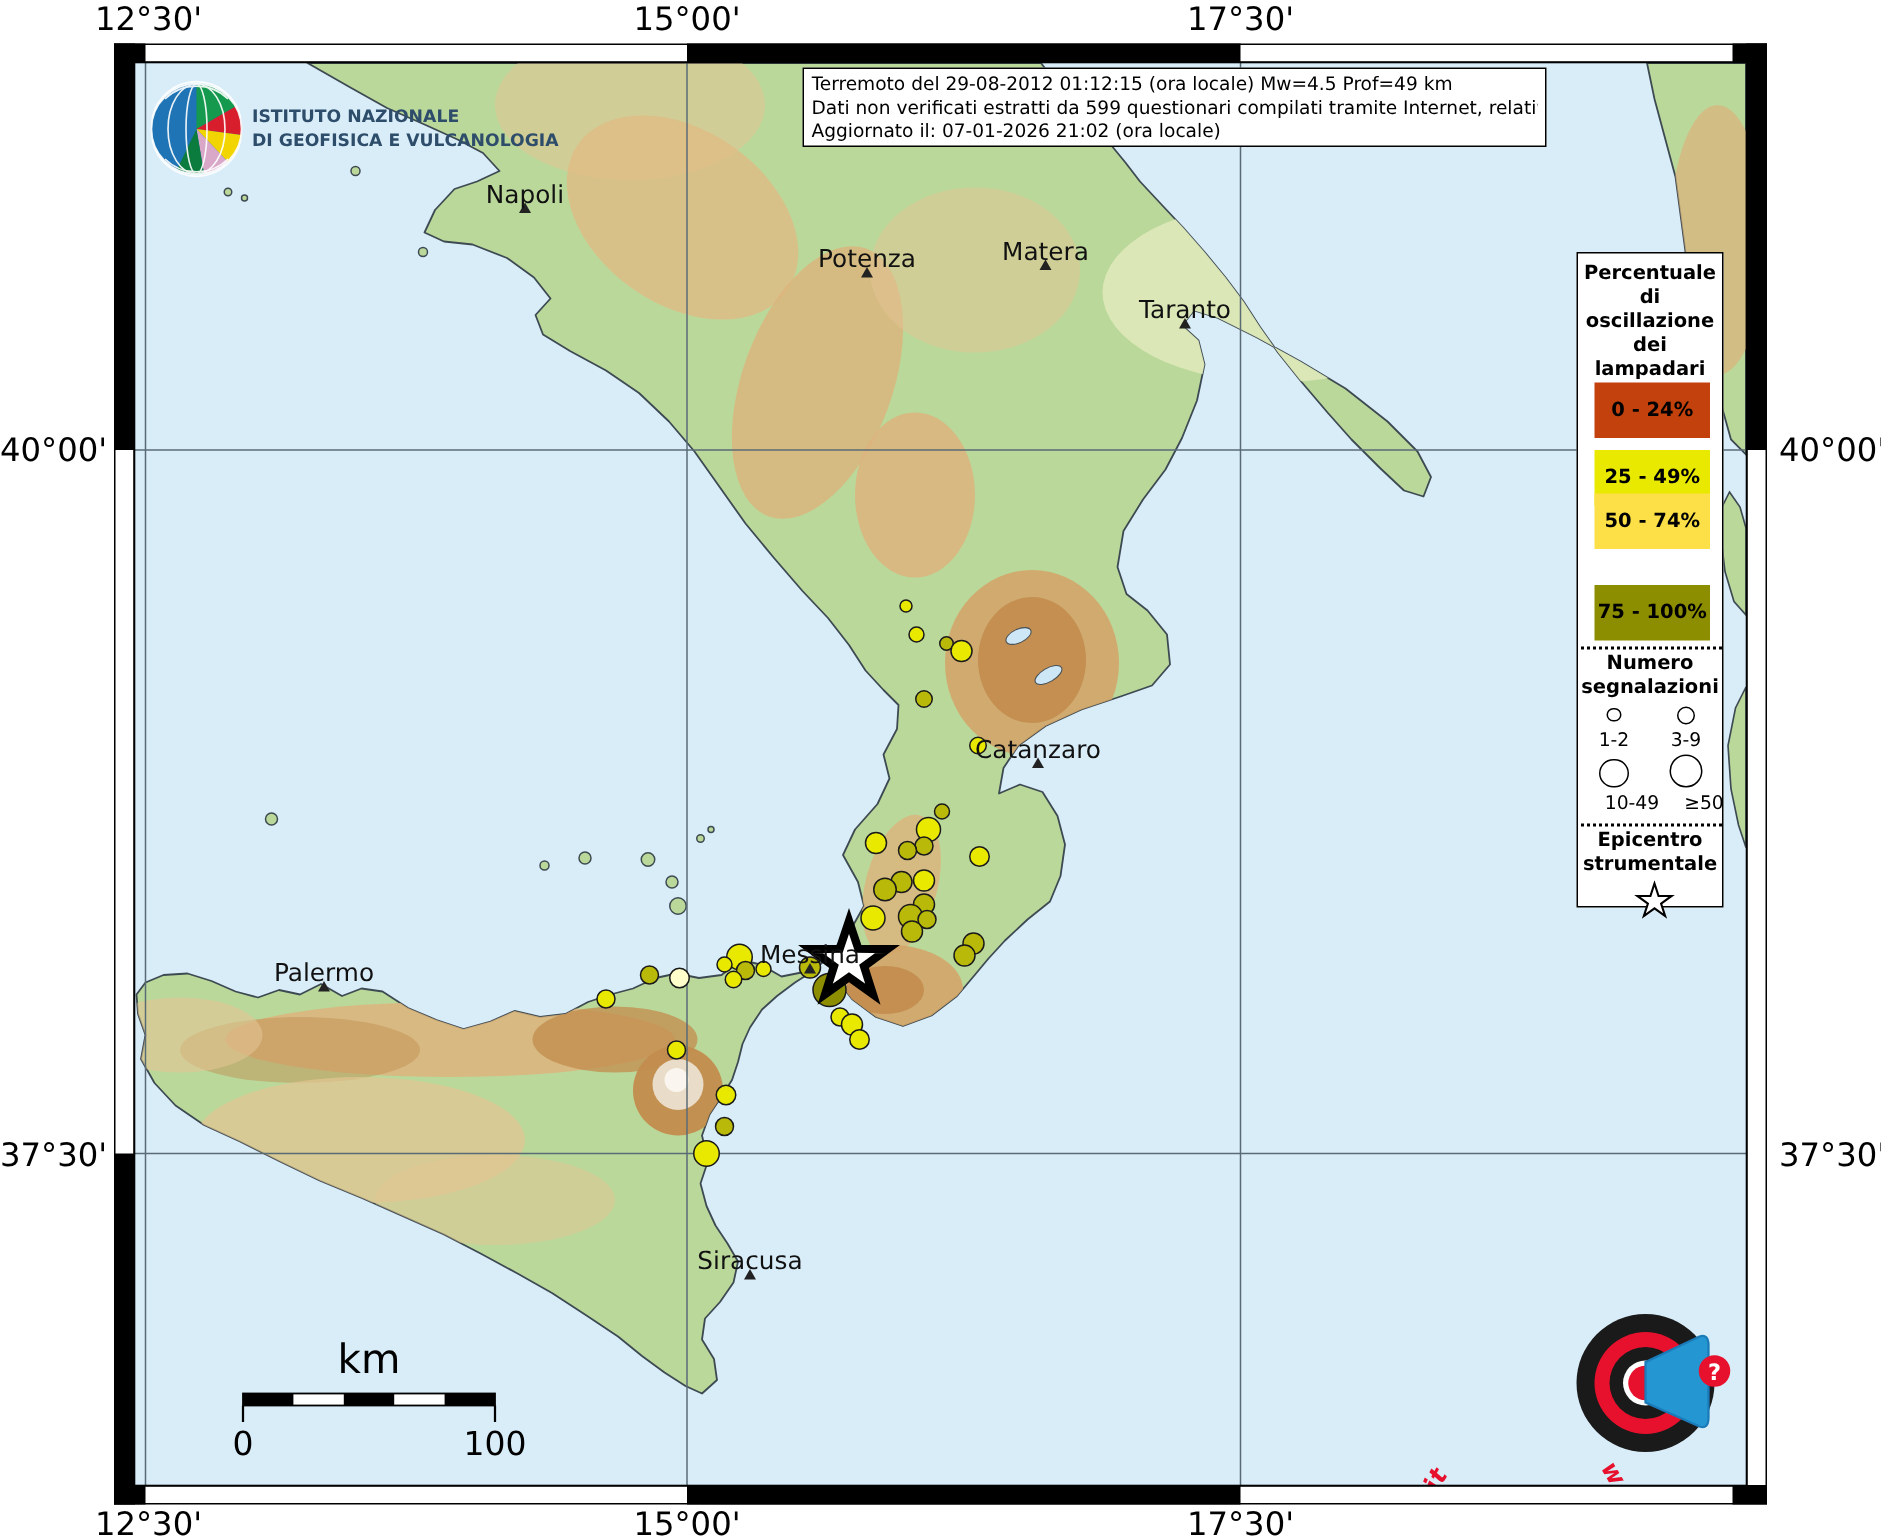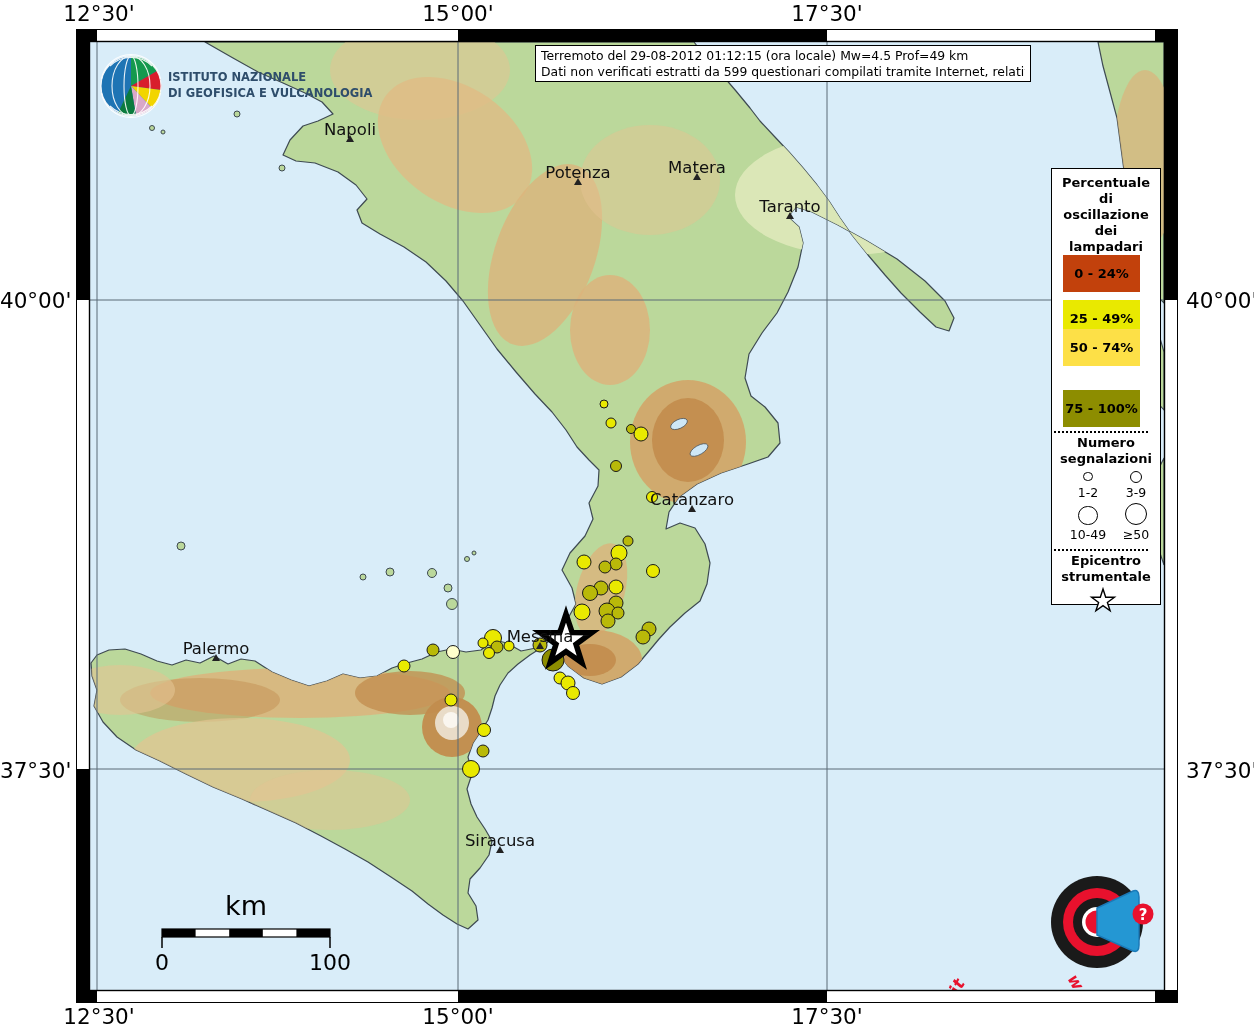--- a/index.html
+++ b/index.html
@@ -4,21 +4,21 @@
 <style>
   html,body{margin:0;padding:0;}
   body{width:1254px;height:1024px;background:#ffffff;font-family:"DejaVu Sans",sans-serif;position:relative;overflow:hidden;}
   #stage{position:absolute;left:0;top:0;width:1254px;height:1024px;}
   svg{position:absolute;left:0;top:0;}
   .coord{position:absolute;font-size:21.5px;color:#000;white-space:nowrap;}
   
   #info-box{position:absolute;left:535px;top:45px;width:496px;box-sizing:border-box;background:#fff;border:1px solid #000;padding:2px 5px;font-size:12.4px;line-height:15.6px;color:#000;}
   #info-box div{white-space:nowrap;overflow:hidden;}
   
-  #legend{position:absolute;left:1051px;top:168px;width:110px;height:437px;box-sizing:border-box;background:#fff;border:1.6px solid #000;color:#000;}
+  #legend{position:absolute;left:1051px;top:168px;width:98px;height:437px;box-sizing:border-box;background:#fff;border:1.6px solid #000;color:#000;}
   #legend .abs{position:absolute;}
   .lg-title{left:0;width:100%;text-align:center;font-weight:bold;font-size:13px;line-height:16.4px;}
   .swatch{left:11px;width:77px;height:37px;display:flex;align-items:center;justify-content:center;font-size:13px;font-weight:bold;}
   .dotted{left:2px;width:94px;border-top:2px dotted #000;}
   .cell{width:48px;text-align:center;}
   .count-circle{display:inline-block;border:1.6px solid #000;border-radius:50%;background:#fff;vertical-align:middle;}
   .count-label{font-size:12.5px;font-weight:normal;}
   .count-slot{left:0;width:100%;display:flex;justify-content:flex-end;align-items:flex-end;}
 </style>
 </head>
@@ -242,20 +242,21 @@
       <div class="coord" style="left:791px;top:1004px;width:72px;text-align:center;">17°30'</div>
       <div class="coord" style="left:0px;top:288px;width:64px;text-align:left;">40°00'</div>
       <div class="coord" style="left:0px;top:758px;width:64px;text-align:left;">37°30'</div>
       <div class="coord" style="left:1186px;top:288px;width:68px;text-align:left;">40°00'</div>
       <div class="coord" style="left:1186px;top:758px;width:68px;text-align:left;">37°30'</div>
     </div>
 
 <div id="info-box">
   <div>Terremoto del 29-08-2012 01:12:15 (ora locale) Mw=4.5 Prof=49 km</div>
   <div>Dati non verificati estratti da 599 questionari compilati tramite Internet, relativi a comuni con almeno 3 questionari.</div>
+  <div>Aggiornato il: 07-01-2026 21:02 (ora locale)</div>
 </div>
 
 <div id="legend">
   <div class="abs lg-title" style="top:6px;">Percentuale</div>
   <div class="abs lg-title" style="top:22px;">di</div>
   <div class="abs lg-title" style="top:38px;">oscillazione</div>
   <div class="abs lg-title" style="top:54px;">dei</div>
   <div class="abs lg-title" style="top:70px;">lampadari</div>
 
   <div class="abs swatch" style="top: 86px; background: #c2410c;">0 - 24%</div>
@@ -273,21 +274,21 @@
     <span class="cell"><span class="count-circle" id="cc1" style="width: 10px; height: 10px;"></span></span>
   </div>
   <div class="abs count-slot" style="top:316px;">
     <span class="cell count-label">1-2</span>
     <span class="cell count-label">3-9</span>
   </div>
   <div class="abs count-slot" style="top:334px;height:22px;">
     <span class="cell"><span class="count-circle" id="cc2" style="width: 17.4px; height: 17.4px;"></span></span>
     <span class="cell"><span class="count-circle" id="cc3" style="width: 20px; height: 20px;"></span></span>
   </div>
-  <div class="abs count-slot" style="top:358px;">
+  <div class="abs count-slot" style="top:358px;padding-left:12px;">
     <span class="cell count-label">10-49</span>
     <span class="cell count-label">≥50</span>
   </div>
 
   <div class="abs dotted" style="top:380px;"></div>
 
   <div class="abs lg-title" style="top:384px;">Epicentro</div>
   <div class="abs lg-title" style="top:400px;">strumentale</div>
 
   <svg class="abs" style="left:37px;top:418px;position:absolute;" width="28" height="28" viewBox="0 0 28 28">

